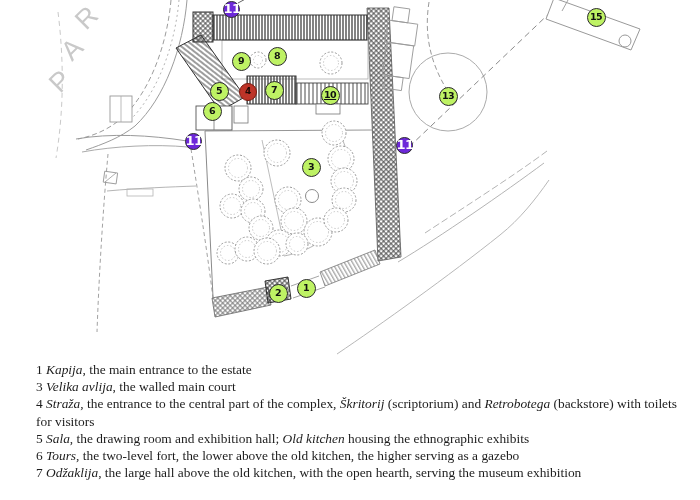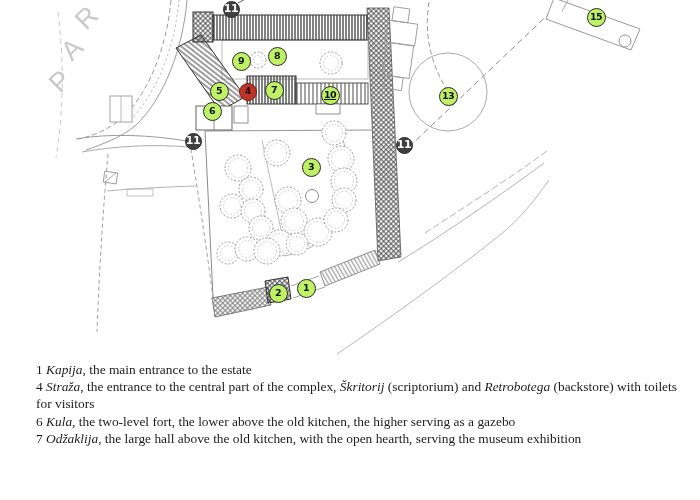--- a/index.html
+++ b/index.html
@@ -6,22 +6,22 @@
   body{width:700px;height:500px;overflow:hidden;position:relative;
        font-family:"Liberation Serif",serif;color:#1c1c1c;}
   .map-stage{position:absolute;left:0;top:0;width:700px;height:358px;}
   .map-stage svg{position:absolute;left:0;top:0;}
   .marker-layer{position:absolute;left:0;top:0;width:700px;height:358px;}
   .marker{position:absolute;box-sizing:border-box;width:19px;height:19px;
           margin:-9.5px 0 0 -9.5px;border-radius:50%;background:#bef264;
           border:1.4px solid #2b2b2b;color:#111;text-align:center;
           font:700 9.5px/16px "DejaVu Sans",sans-serif;letter-spacing:-0.5px;}
   .marker.filled{width:17px;height:17px;margin:-8.5px 0 0 -8.5px;
-          background:#404040;border-color:#2e2e2e;color:#fff;
-          font-size:11px;line-height:14px;}
+          background:#6d28d9;border-color:#2e2e2e;color:#fff;
+          font-size:13px;line-height:14px;}
   .marker.red{width:18px;height:18px;margin:-9px 0 0 -9px;
           background:#bd3428;border-color:#7a1c11;color:#200a06;
           font-size:9px;line-height:15px;}
   .par-letter{fill:#c9c9c9;font-family:"Liberation Sans",sans-serif;
           font-size:27px;font-weight:400;}
   .tree{fill:#fff;stroke:#9a9a9a;stroke-width:1;stroke-dasharray:2 1.7;}
   .tree-inner{fill:none;stroke:#b8b8b8;stroke-width:.8;stroke-dasharray:1.4 2;}
   .legend{position:absolute;left:36px;top:361px;width:656px;
           font-size:13.4px;line-height:17.2px;}
   .legend i{font-style:italic;}
@@ -190,16 +190,18 @@
       <div class="marker filled" style="left: 404px; top: 145px;">11</div>
       <div class="marker" style="left: 448px; top: 96px;">13</div>
       <div class="marker" style="left: 311px; top: 167px;">3</div>
       <div class="marker" style="left: 278px; top: 293px;">2</div>
       <div class="marker" style="left: 306px; top: 288px;">1</div>
     </div>
 </div>
 
 <div class="legend">
 <div class="legend-line"><span>1 </span><i>Kapija</i><span>, the main entrance to the estate</span></div>
+    <div class="legend-line"><span>3 </span><i>Velika avlija</i><span>, the walled main court</span></div>
     <div class="legend-line"><span>4 </span><i>Straža</i><span>, the entrance to the central part of the complex, </span><i>Škritorij</i><span> (scriptorium) and </span><i>Retrobotega</i><span> (backstore) with toilets for visitors</span></div>
-    <div class="legend-line"><span>6 </span><i>Kula</i><span>, the two-level fort, the lower above the old kitchen, the higher serving as a gazebo</span></div>
+    <div class="legend-line"><span>5 </span><i>Sala</i><span>, the drawing room and exhibition hall; </span><i>Old kitchen</i><span> housing the ethnographic exhibits</span></div>
+    <div class="legend-line"><span>6 </span><i>Tours</i><span>, the two-level fort, the lower above the old kitchen, the higher serving as a gazebo</span></div>
     <div class="legend-line"><span>7 </span><i>Odžaklija</i><span>, the large hall above the old kitchen, with the open hearth, serving the museum exhibition</span></div>
   </div>
 
 </body></html>

